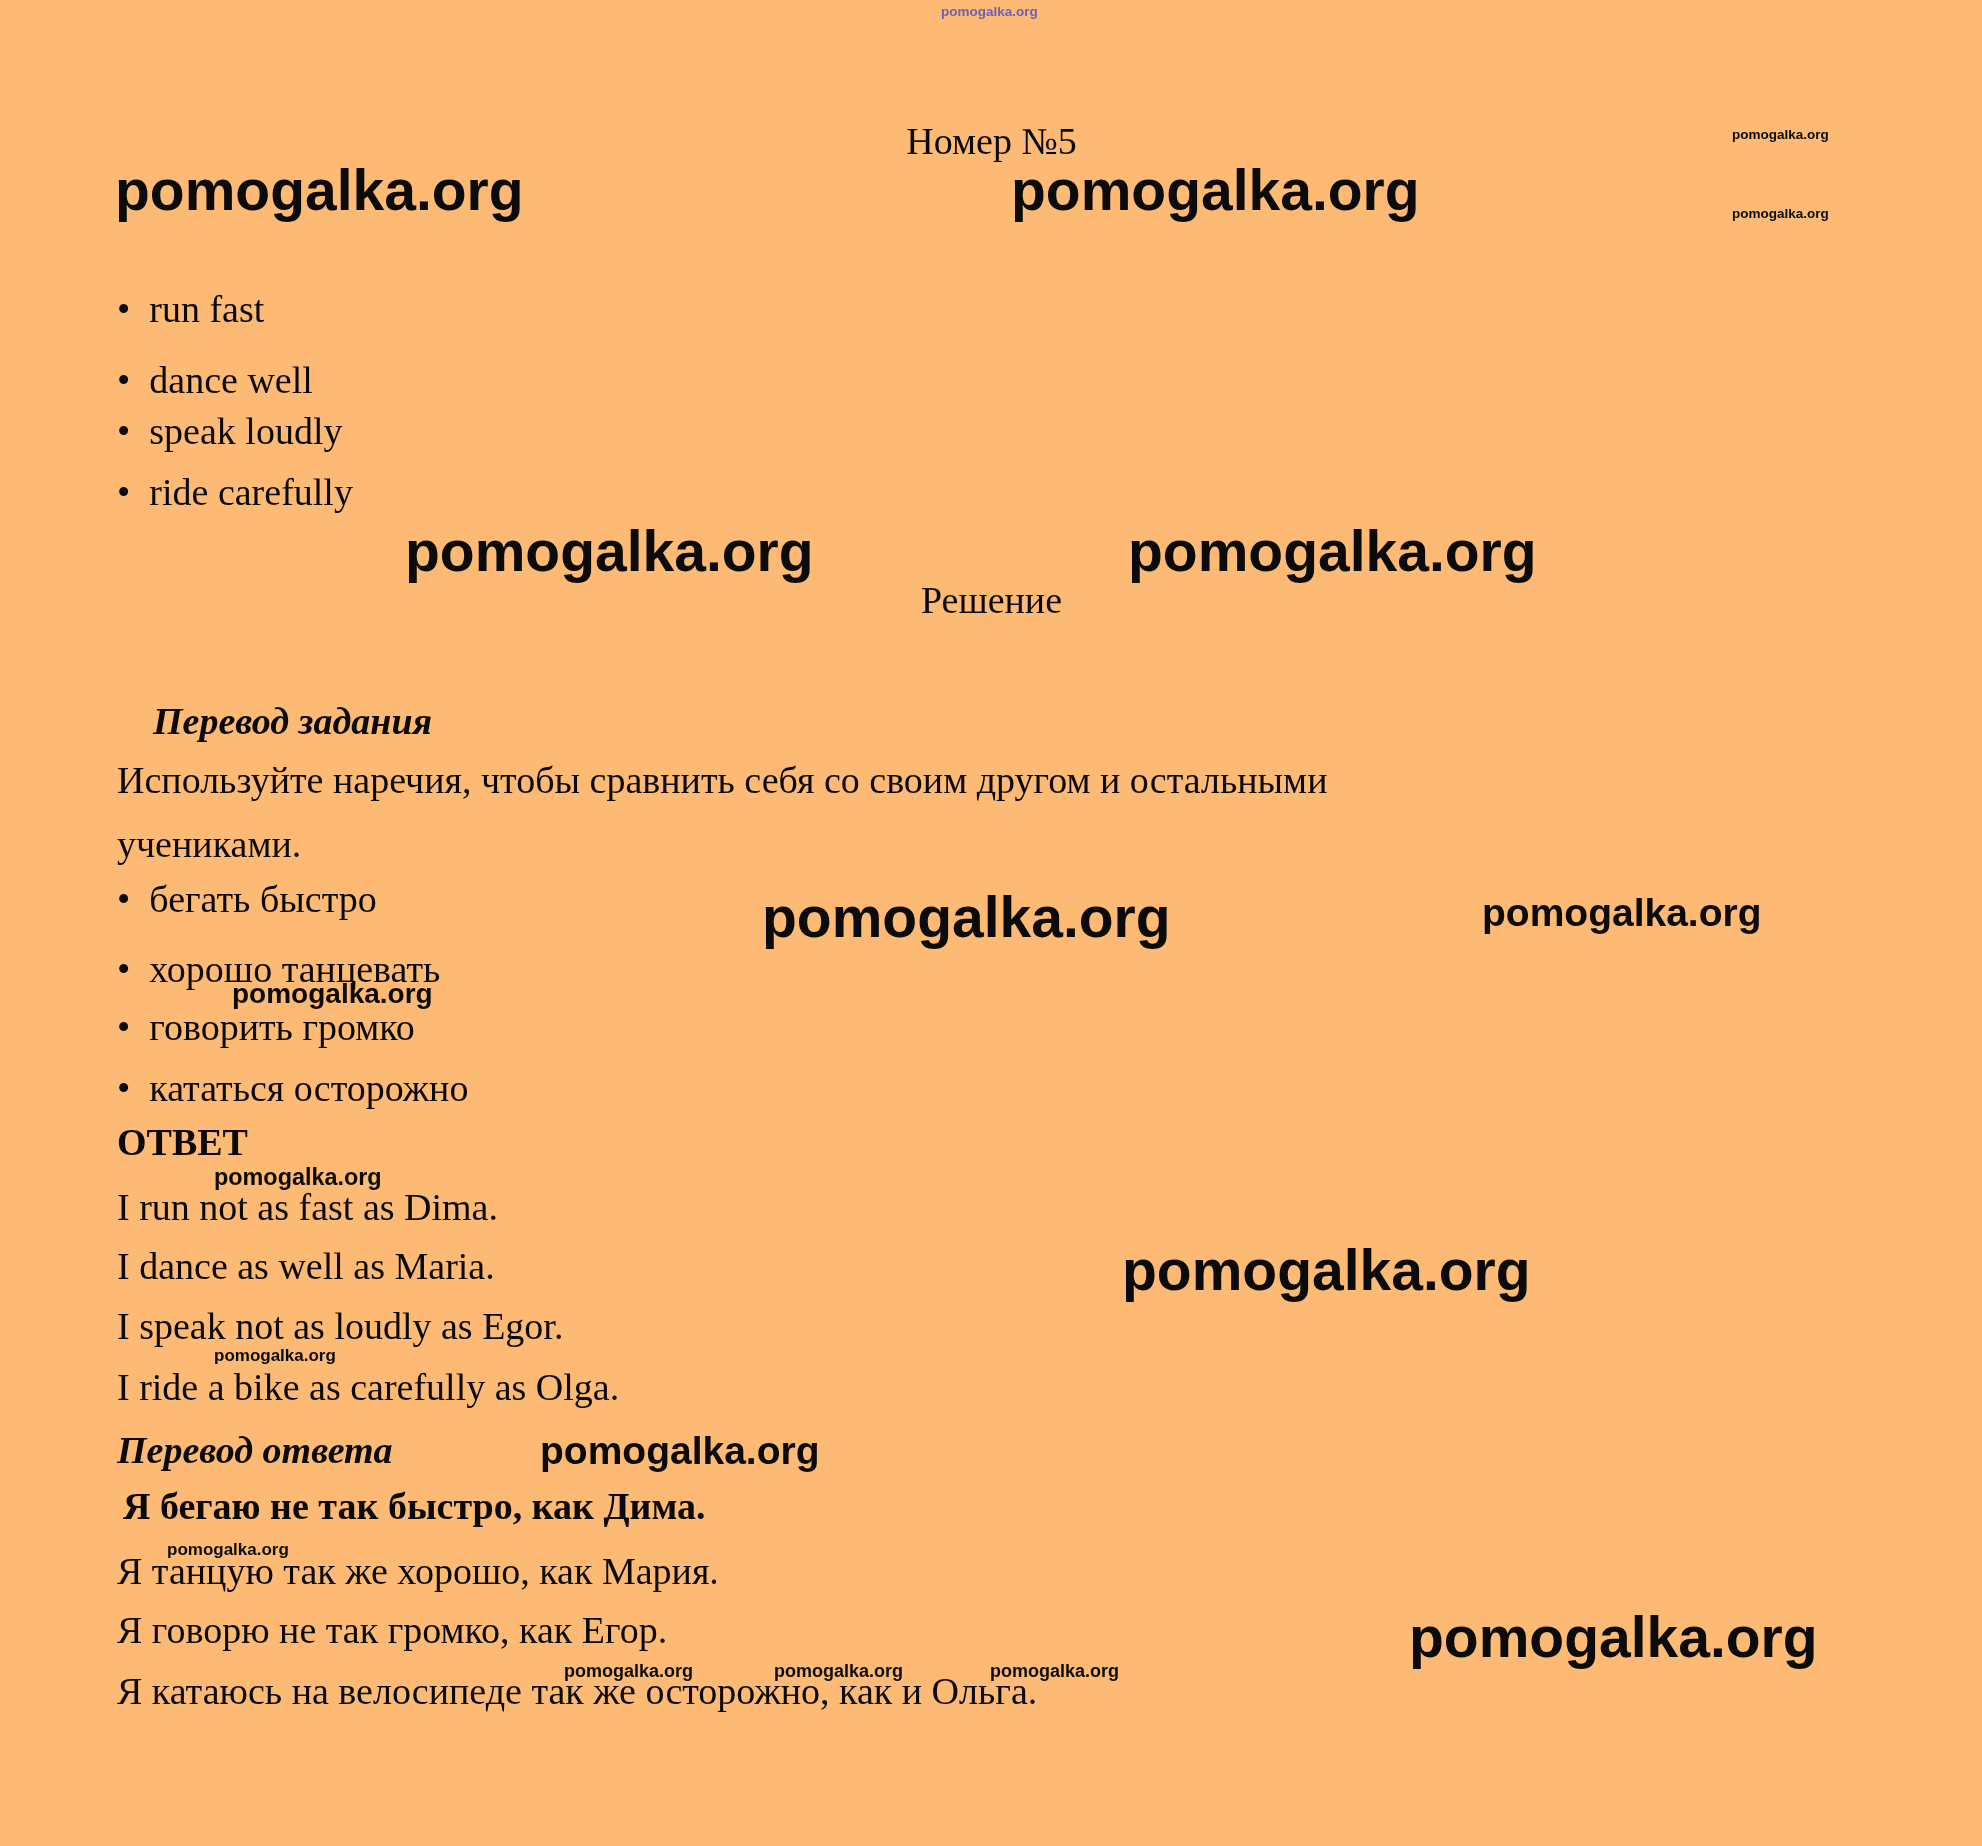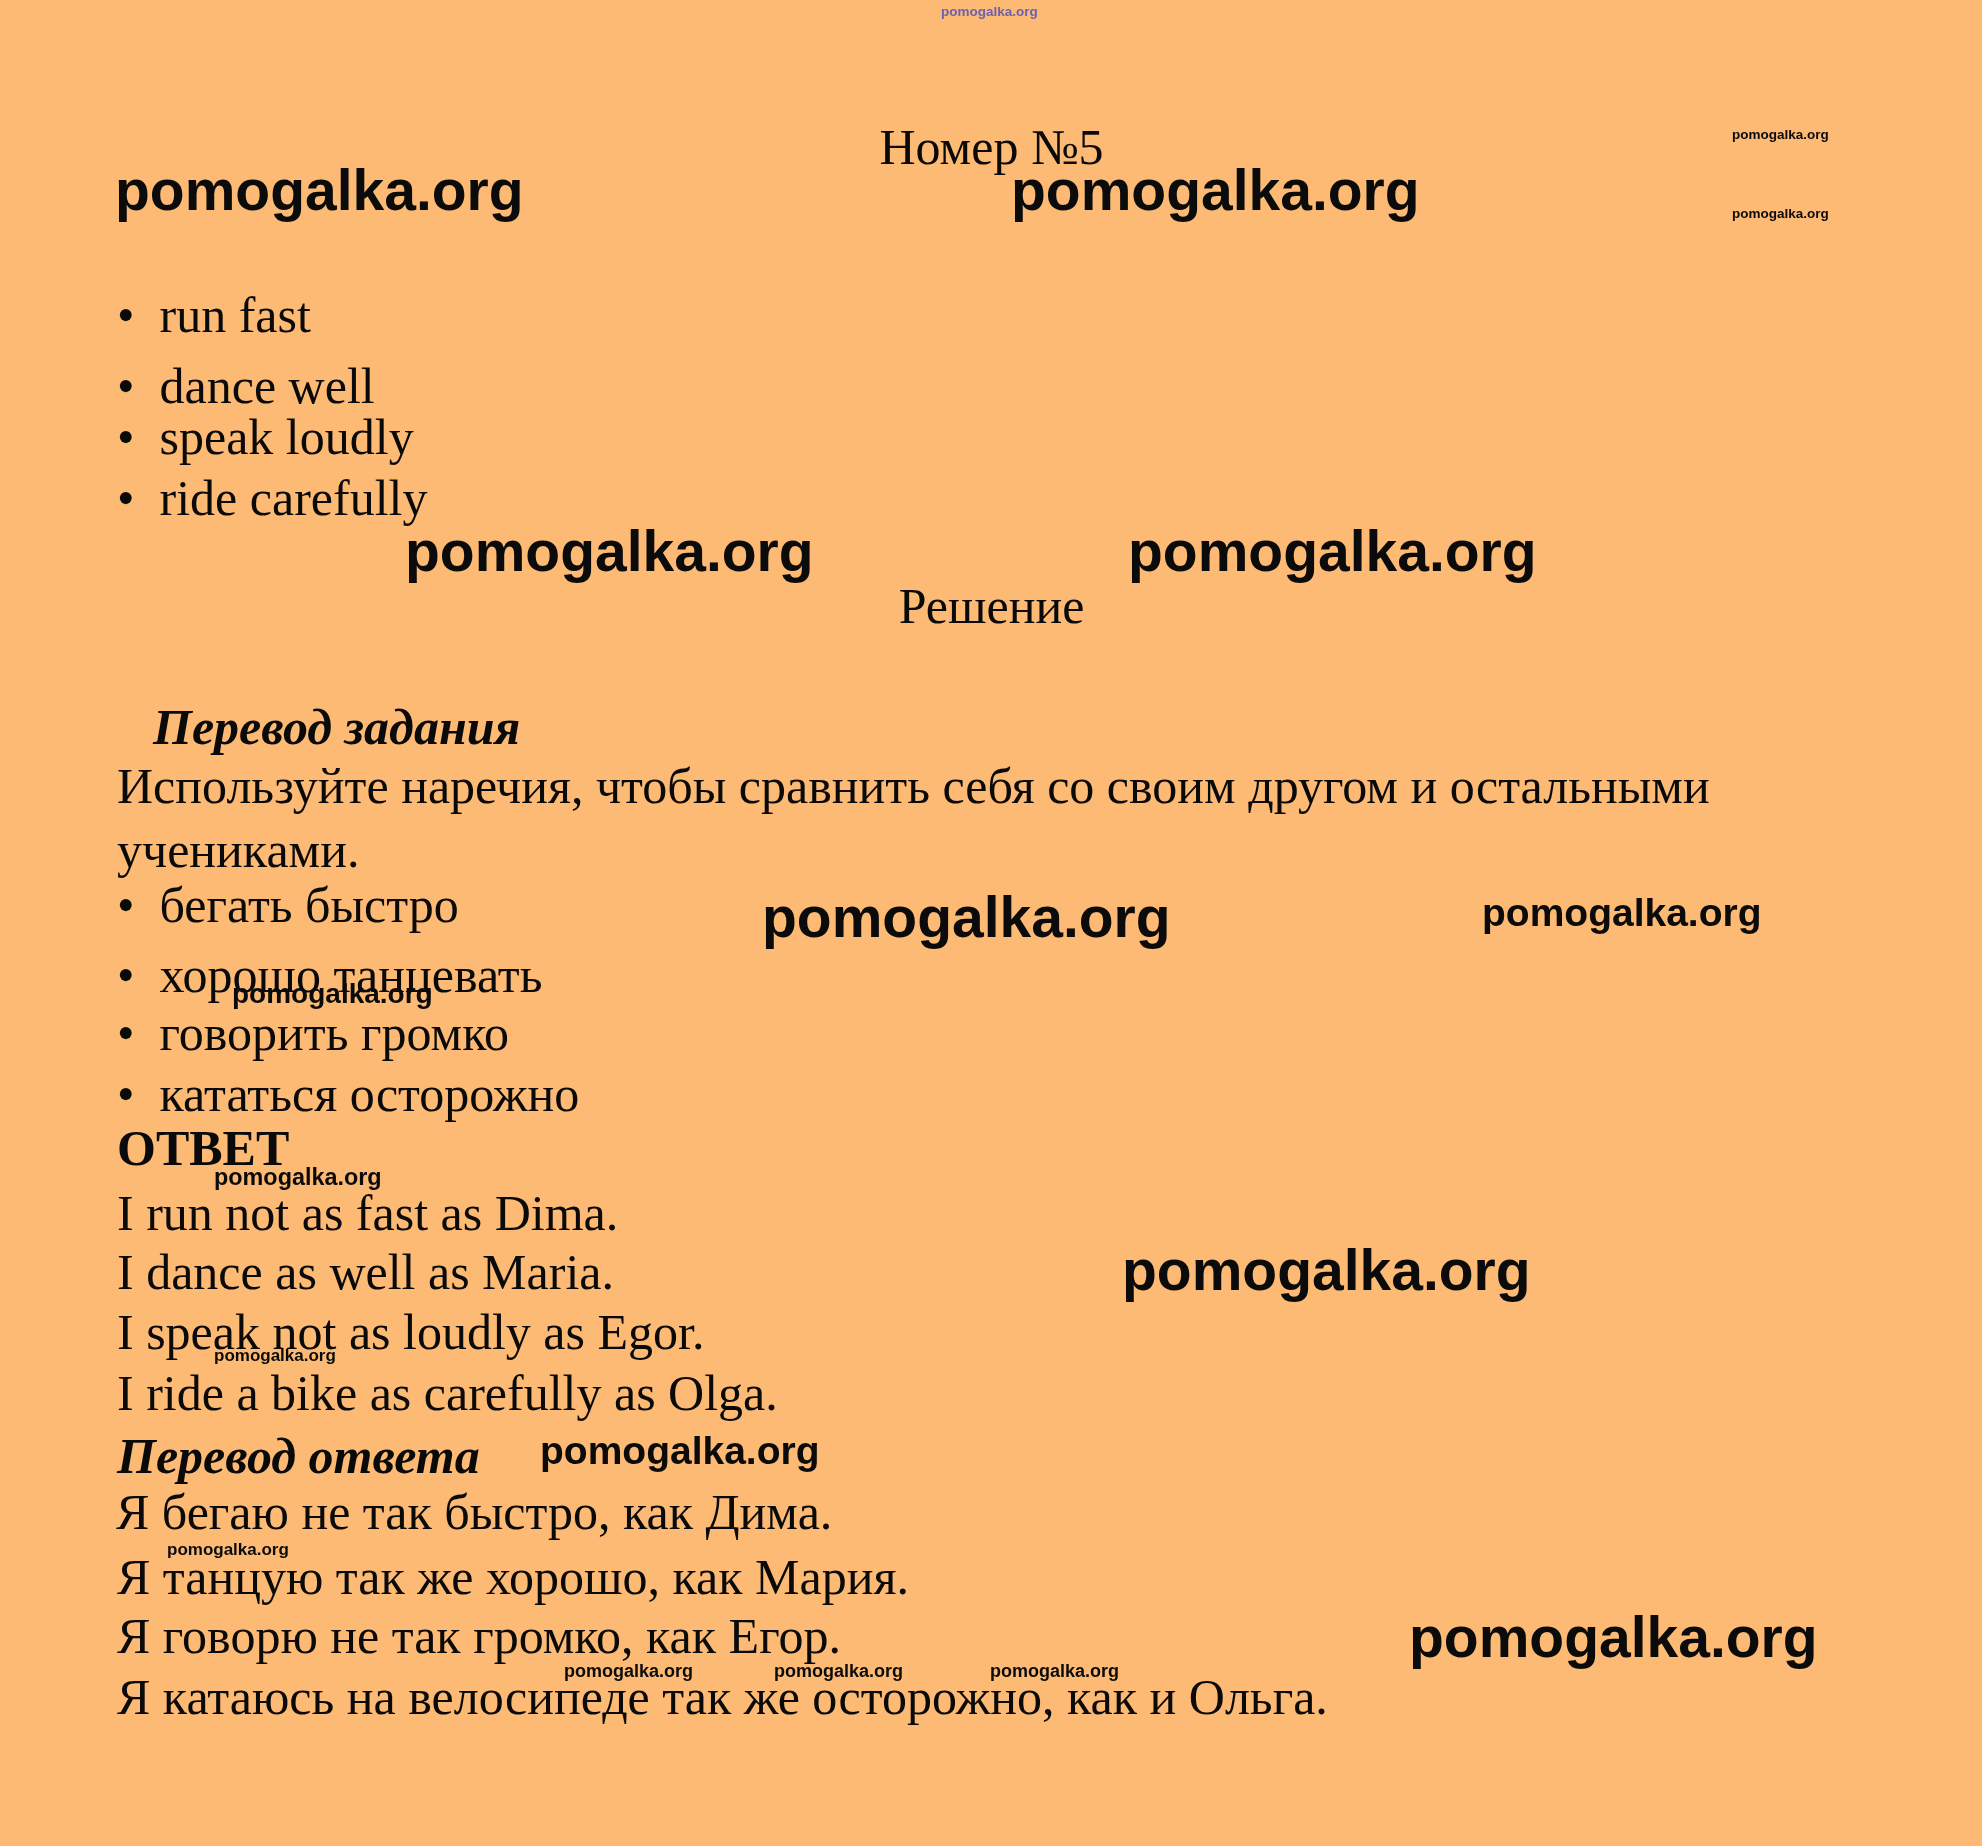--- a/index.html
+++ b/index.html
@@ -7,21 +7,21 @@
     position:relative;
     width:1983px;
     height:1846px;
     background:#fdba74;
     overflow:hidden;
     font-family:"Liberation Serif","DejaVu Serif",serif;
     color:#0a0a0a;
   }
   .abs{position:absolute;white-space:nowrap;line-height:1;}
   
-  .t{font-size:50px;letter-spacing:0px;}
+  .t{font-size:38px;letter-spacing:0px;}
   .t-center{left:0;width:1983px;text-align:center;}
   .bullet::before{content:"\2022\00a0\00a0";}
   .h-bold{font-weight:bold;}
   .h-bolditalic{font-weight:bold;font-style:italic;}
   
   .wm{
     font-family:"Liberation Sans","DejaVu Sans",sans-serif;
     font-weight:700;
     color:#0b0b0b;
   }
@@ -81,19 +81,19 @@
   <div class="abs t bullet" style="left:117px;top:1008px;">говорить громко</div>
   <div class="abs t bullet" style="left:117px;top:1069px;">кататься осторожно</div>
 
   <div class="abs t h-bold" style="left:117px;top:1123px;">ОТВЕТ</div>
   <div class="abs t" style="left:117px;top:1188px;">I run not as fast as Dima.</div>
   <div class="abs t" style="left:117px;top:1307px;">I speak not as loudly as Egor.</div>
   <div class="abs t" style="left:117px;top:1247px;">I dance as well as Maria.</div>
   <div class="abs t" style="left:117px;top:1368px;">I ride a bike as carefully as Olga.</div>
 
   <div class="abs t h-bolditalic" style="left:117px;top:1431px;">Перевод ответа</div>
-  <div class="abs t" style="left:116px;top:1487px;">Я бегаю не так быстро, как Дима.</div>
+  <div class="abs t" style="left:123px;top:1487px;font-weight:bold;">Я бегаю не так быстро, как Дима.</div>
   <div class="abs t" style="left:117px;top:1552px;">Я танцую так же хорошо, как Мария.</div>
   <div class="abs t" style="left:117px;top:1611px;">Я говорю не так громко, как Егор.</div>
   <div class="abs t" style="left:117px;top:1672px;">Я катаюсь на велосипеде так же осторожно, как и Ольга.</div>
 
 </div>
 
 
 </body></html>

